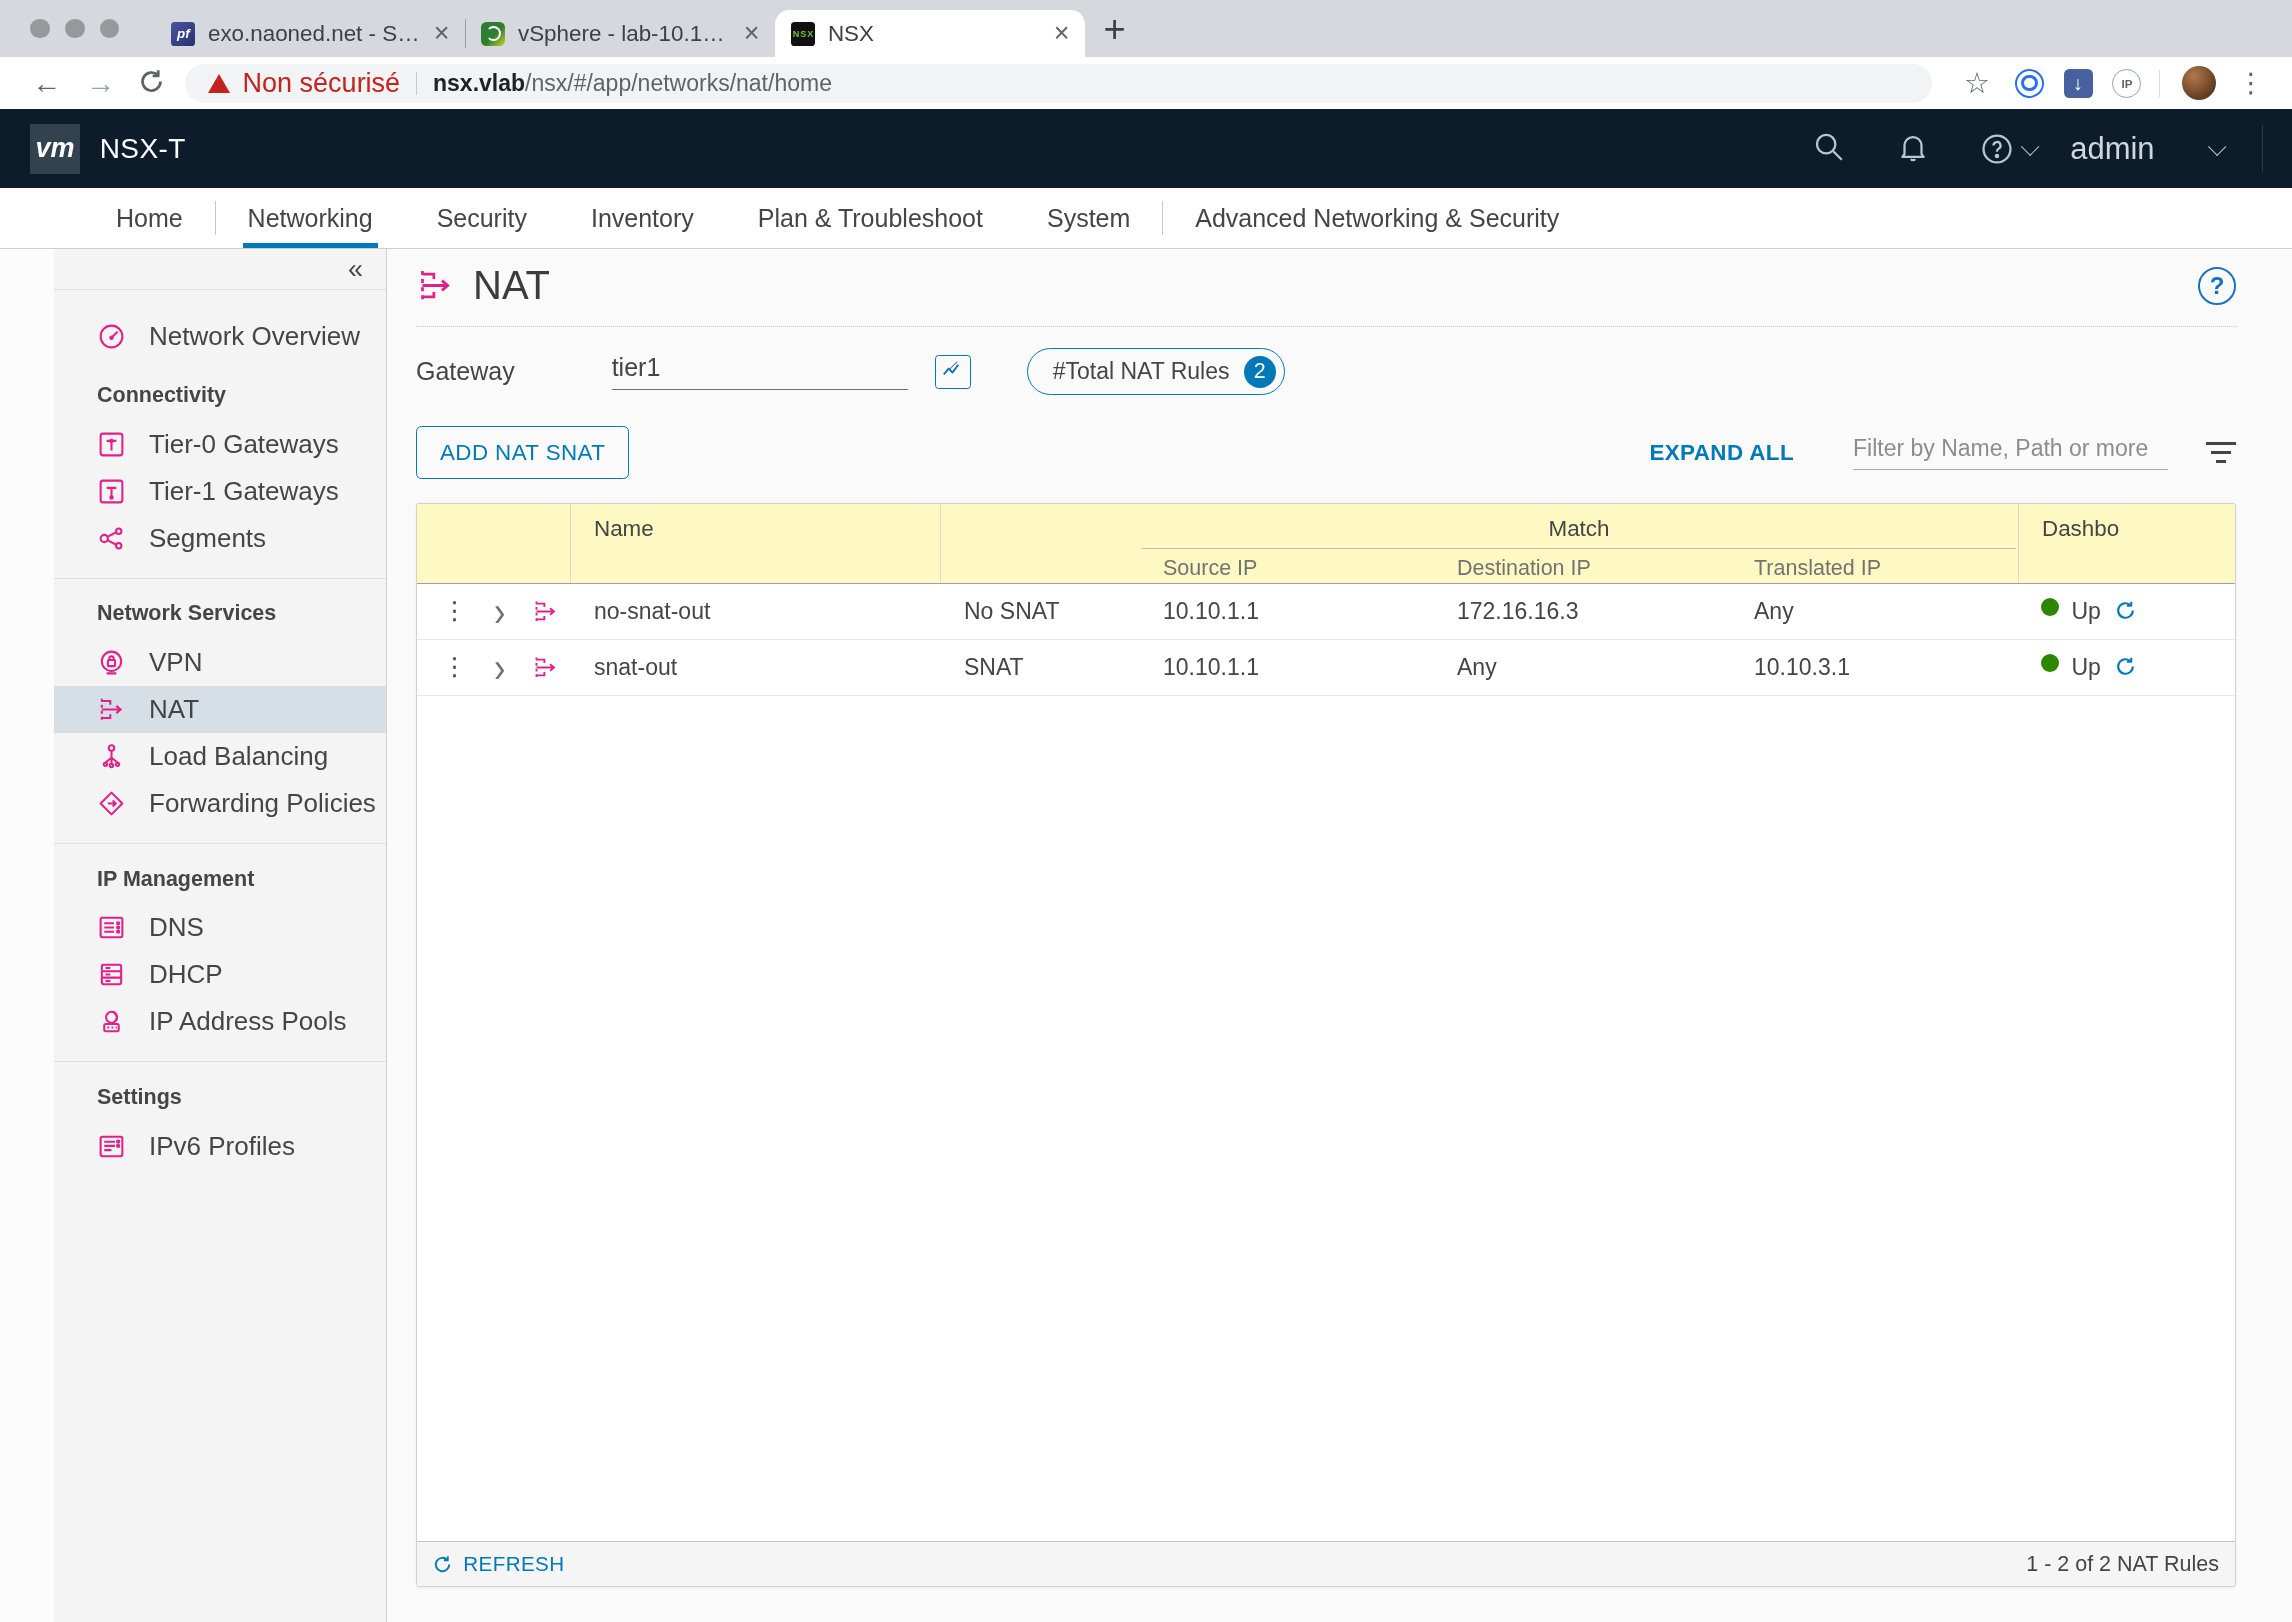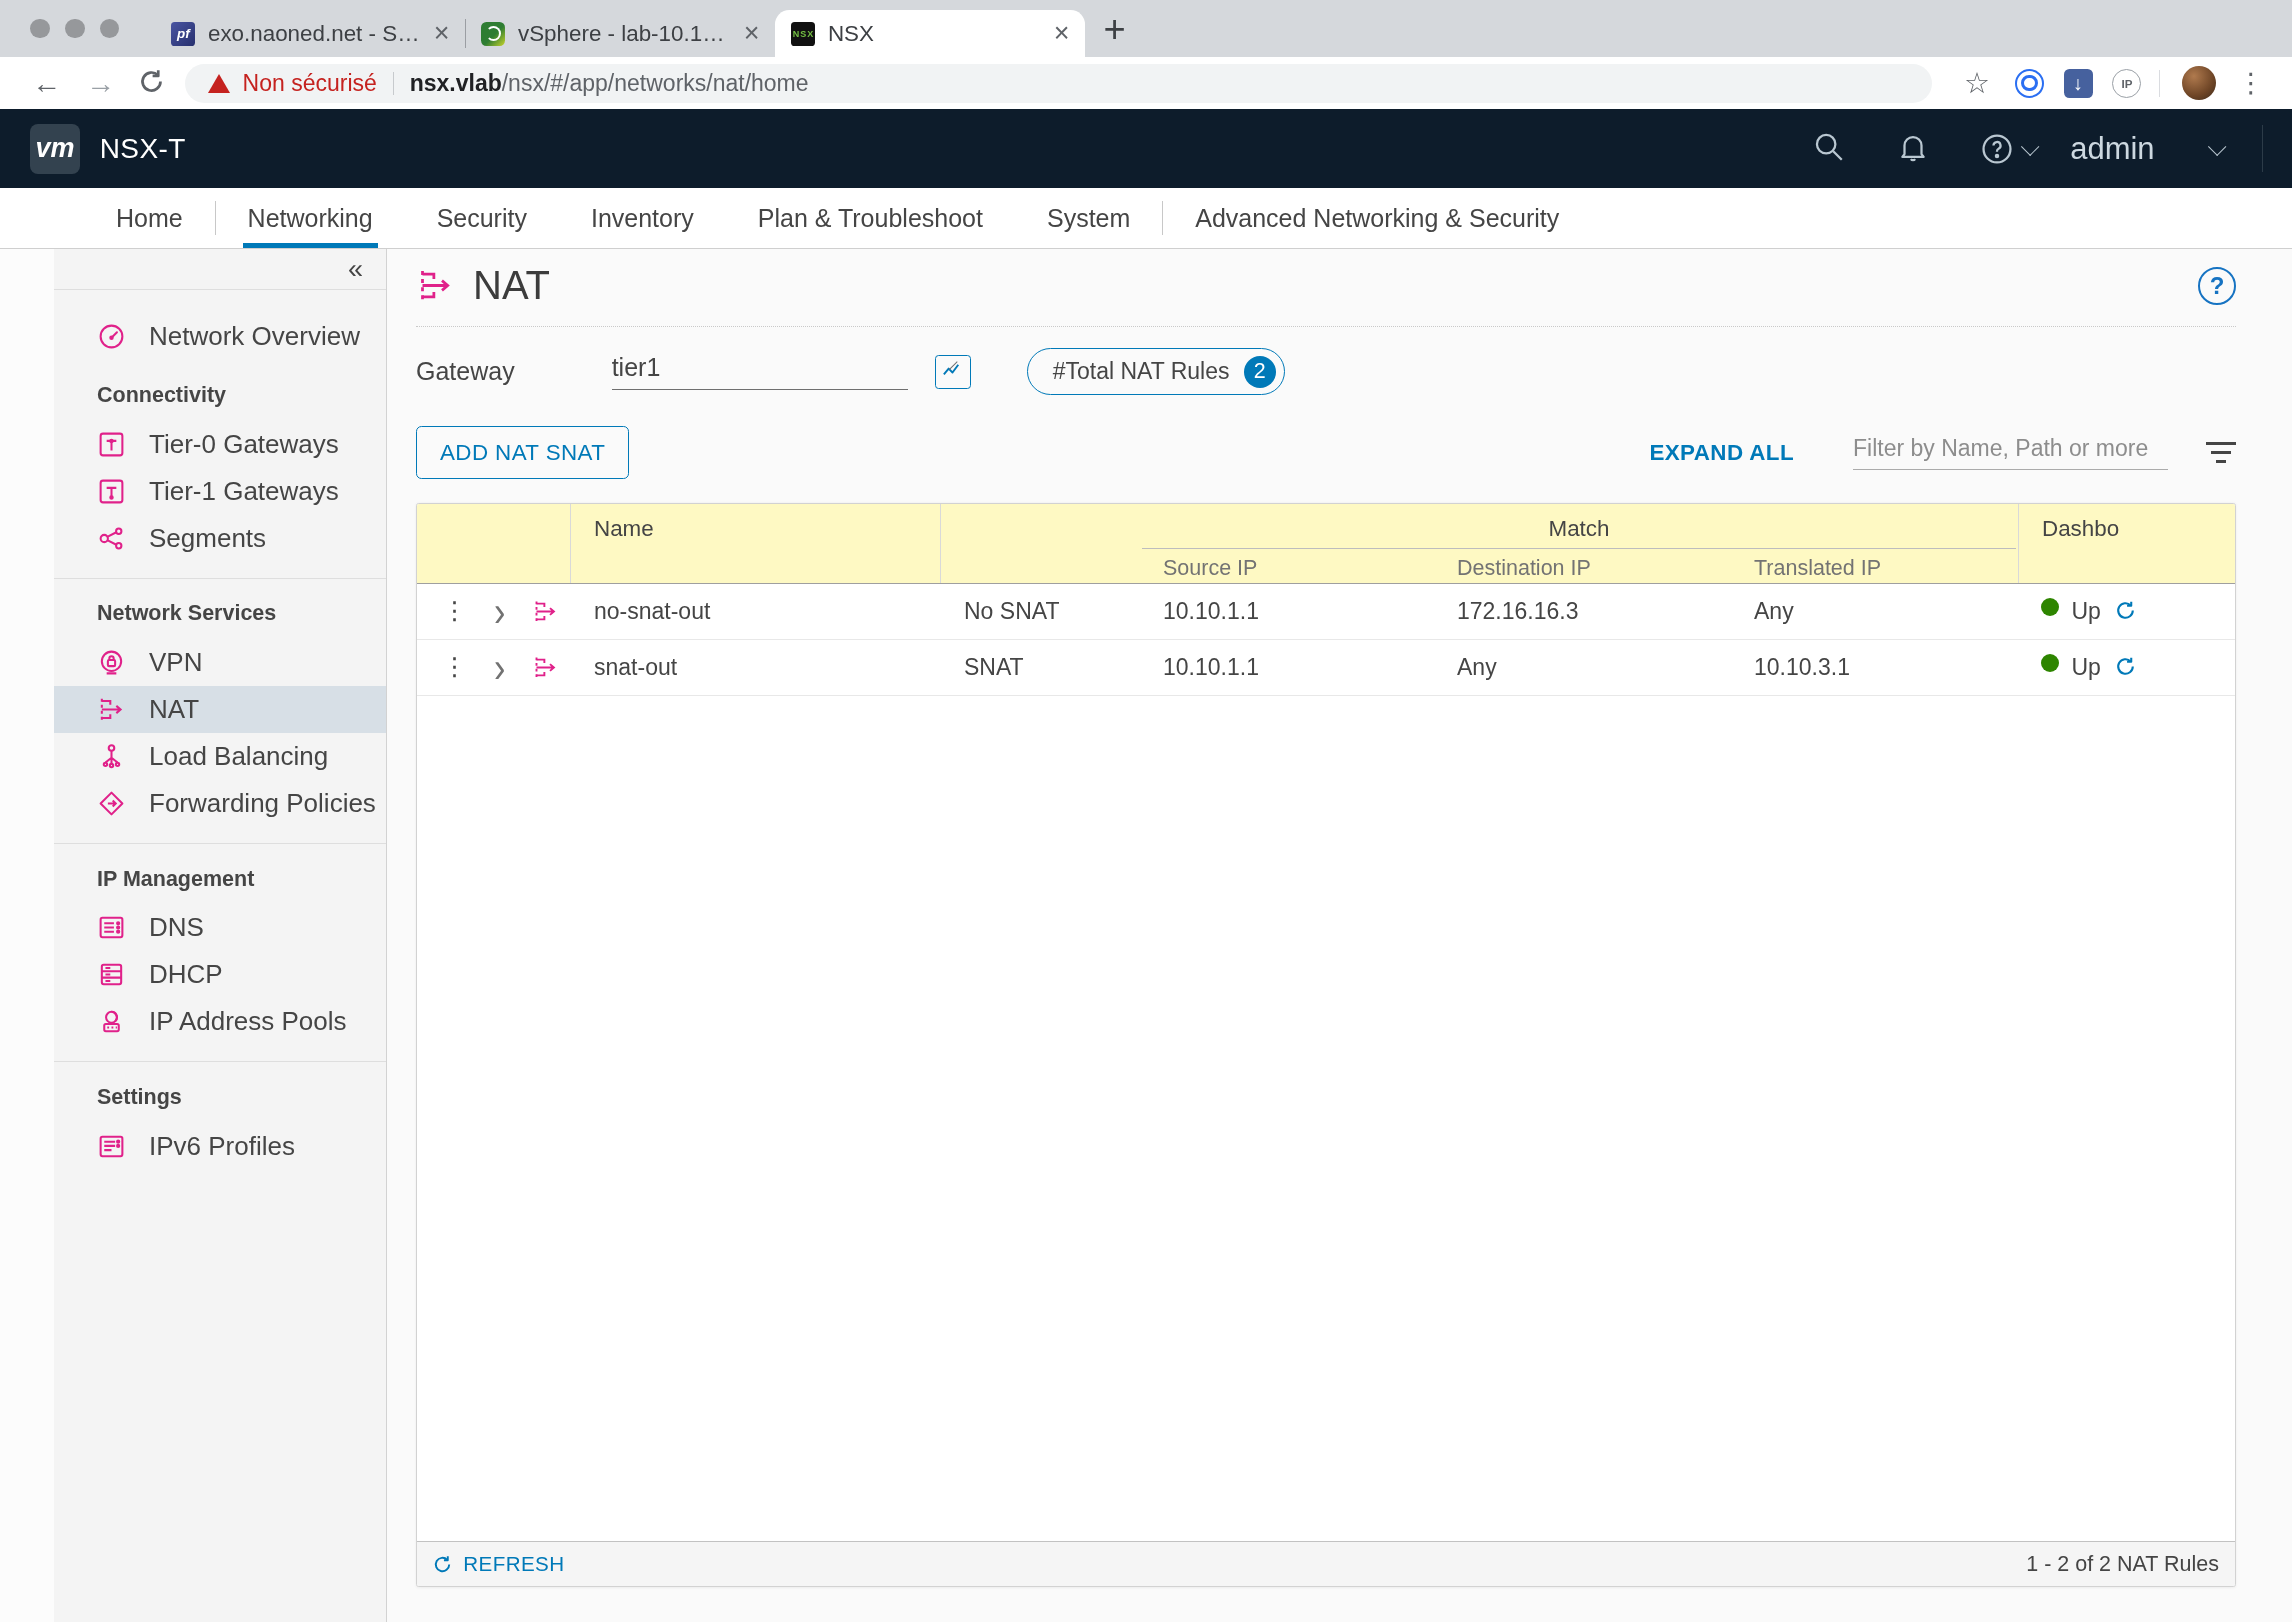--- a/index.html
+++ b/index.html
@@ -20,37 +20,37 @@
   .favicon.vsphere::after { content:""; width:11.6px; height:11.6px; border-radius:50%; border:2.7px solid #fff; border-left-color:transparent; }
   .favicon.nsx { background:#111; color:#74c044; font-size:9px; letter-spacing:0.9px; }
   .newtab-btn { font-size:38px; color:#3d4044; margin:0 0 9px 18px; line-height:1; }
 
   .addressbar { height:52px; background:#fff; display:flex; align-items:center; padding:0 19.7px; }
   .nav-arrow { font-size:29px; color:#5f6368; margin:0 12.5px; }
   .nav-arrow.disabled { color:#9aa0a6; }
   .reload-icon svg { width:27px; height:27px; margin:0 10.7px; }
   .url-pill { flex:1; height:39px; background:#f1f3f4; border-radius:21.5px; display:flex; align-items:center; padding:0 23px; margin:0 16px 0 9px; }
   .warn-tri { width:0; height:0; border-left:11.6px solid transparent; border-right:11.6px solid transparent; border-bottom:19.7px solid #c5221f; margin-right:12.5px; }
-  .not-secure { color:#c5221f; font-size:23px; margin-right:16px; }
+  .not-secure { color:#c5221f; font-size:27px; margin-right:16px; }
   .url-sep { width:0.9px; height:23px; background:#c7cacd; margin-right:16px; }
   .url-host { color:#202124; font-size:23px; font-weight:600; }
   .url-path { color:#5f6368; font-size:23px; }
   .bookmark-star { font-size:29px; color:#5f6368; margin:0 16px; }
   .ext-group { display:flex; align-items:center; gap:19.7px; margin:0 9px; }
   .ext-1p { width:29px; height:29px; border-radius:50%; background:#fff; border:2.7px solid #2b6ff2; display:flex; align-items:center; justify-content:center; }
   .ext-1p::after { content:""; width:10.7px; height:10.7px; border-radius:50%; border:3.6px solid #2b6ff2; }
   .ext-dl { width:29px; height:29px; border-radius:5.4px; background:#46619e; color:#fff; font-size:19.7px; display:flex; align-items:center; justify-content:center; }
   .ext-ip { width:29px; height:29px; border-radius:50%; border:1.8px solid #9aa0a6; color:#5f6368; font-size:11.6px; font-weight:bold; display:flex; align-items:center; justify-content:center; }
   .chrome-sep { width:0.9px; height:27px; background:#dadce0; margin:0 9px; }
   .avatar { width:34px; height:34px; border-radius:50%; background:radial-gradient(circle at 35% 30%, #b07a4e, #6e4526 60%, #3c2a1a); margin:0 12.5px; }
   .kebab { font-size:27px; color:#5f6368; margin:0 9px; letter-spacing:0; }
 
   
   .app-header { height:79px; background:#0d1c2b; display:flex; align-items:center; padding:0 30px; }
-  .vm-logo { width:50px; height:50px; border-radius:8px; background:#33424f; color:#fff; display:flex; align-items:center; justify-content:center; font-size:27px; font-weight:bold; font-style:italic; margin-right:19.7px; }
+  .vm-logo { width:50px; height:50px; border-radius:0; background:#33424f; color:#fff; display:flex; align-items:center; justify-content:center; font-size:27px; font-weight:bold; font-style:italic; margin-right:19.7px; }
   .product-name { color:#fff; font-size:28px; letter-spacing:0.4px; font-weight:400; }
   .hdr-spacer { flex:1; }
   .hdr-icons { display:flex; align-items:center; gap:50px; }
   .hdr-icons svg { width:34px; height:34px; }
   .hdr-help { display:flex; align-items:center; gap:7.2px; }
   .hdr-user { color:#cdd8e0; font-size:31px; display:flex; align-items:center; gap:54px; margin-left:36px; }
   .chev { width:12.5px; height:12.5px; border-right:1.8px solid #b9c7d1; border-bottom:1.8px solid #b9c7d1; transform:rotate(45deg) translateY(-2.7px); }
   .hdr-divider { width:0.9px; height:47px; background:#2c3b48; margin-left:41px; }
 
   

